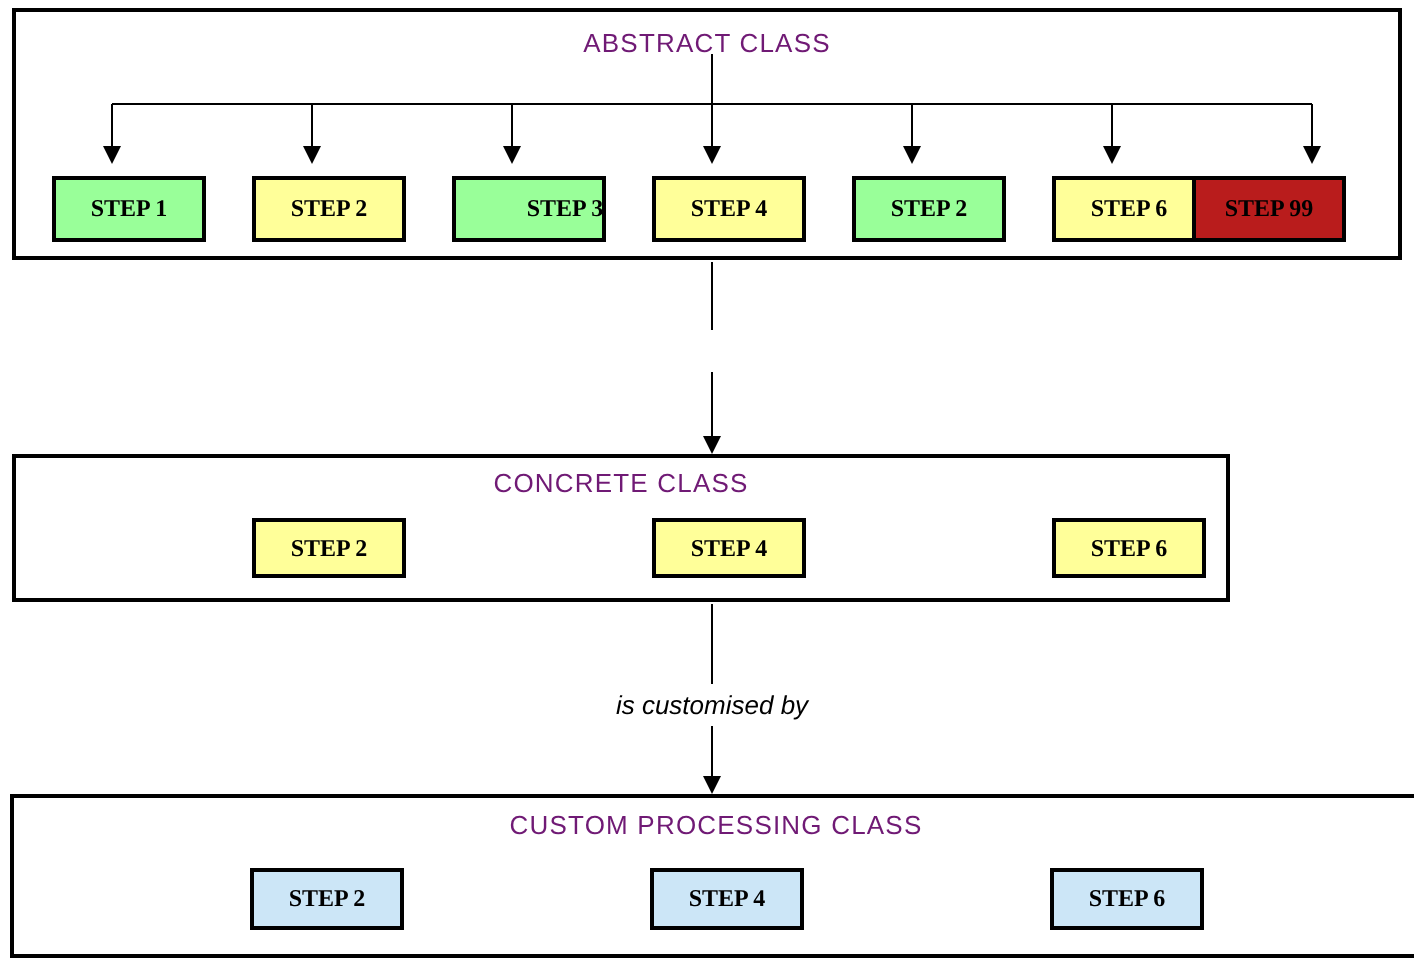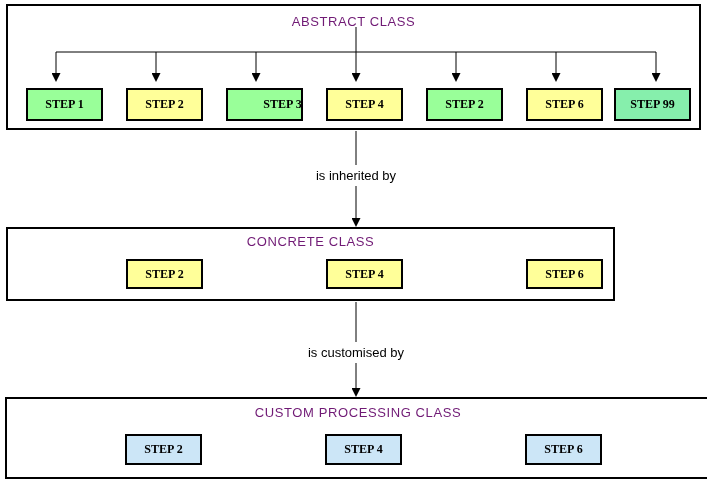--- a/index.html
+++ b/index.html
@@ -82,21 +82,21 @@
   .edge-label {
     position: absolute;
     text-align: center;
     font-family: "Liberation Sans", sans-serif;
     font-size: 13px;
     color: #000000;
     white-space: nowrap;
     width: 220px;
   }
   #label-inherited  { left: 246px; top: 168px; }
-  #label-customised { left: 246px; top: 345px; }
+  #label-customised { left: 246px; top: 345px; font-style: italic; }
 </style>
 </head>
 <body>
 
 <div id="diagram">
 
   <div class="class-frame row-abstract" id="abstract-frame">
     <div class="class-title" id="abstract-title">ABSTRACT CLASS</div>
     <div id="abstract-steps">
         <div class="step-box" style="left: 18px; background: rgb(153, 255, 153); text-align: center;">
@@ -110,21 +110,21 @@
         </div>
         <div class="step-box" style="left: 318px; background: rgb(255, 255, 153);">
           <span>STEP 4</span>
         </div>
         <div class="step-box" style="left: 418px; background: rgb(153, 255, 153);">
           <span>STEP 2</span>
         </div>
         <div class="step-box" style="left: 518px; background: rgb(255, 255, 153);">
           <span>STEP 6</span>
         </div>
-        <div class="step-box" style="left: 606px; background: #86efac;">
+        <div class="step-box" style="left: 588px; background: #b91c1c;">
           <span>STEP 99</span>
         </div>
       </div>
   </div>
 
   <div class="class-frame row-concrete" id="concrete-frame">
     <div class="class-title" id="concrete-title">CONCRETE CLASS</div>
     <div id="concrete-steps">
         <div class="step-box" style="left: 118px; background: rgb(255, 255, 153);">
           <span>STEP 2</span>
@@ -146,21 +146,20 @@
         </div>
         <div class="step-box" style="left: 318px; background: rgb(204, 230, 247);">
           <span>STEP 4</span>
         </div>
         <div class="step-box" style="left: 518px; background: rgb(204, 230, 247);">
           <span>STEP 6</span>
         </div>
       </div>
   </div>
 
-  <div class="edge-label" id="label-inherited">is inherited by</div>
   <div class="edge-label" id="label-customised">is customised by</div>
 
   <svg id="edges" viewBox="0 0 707 481">
     <defs>
       <marker id="arrowhead" markerWidth="9" markerHeight="9" refX="1" refY="4.5" orient="auto" markerUnits="userSpaceOnUse">
         <path d="M 0 0 L 9 4.5 L 0 9 z" fill="#000000"></path>
       </marker>
     </defs>
 
     <g>

